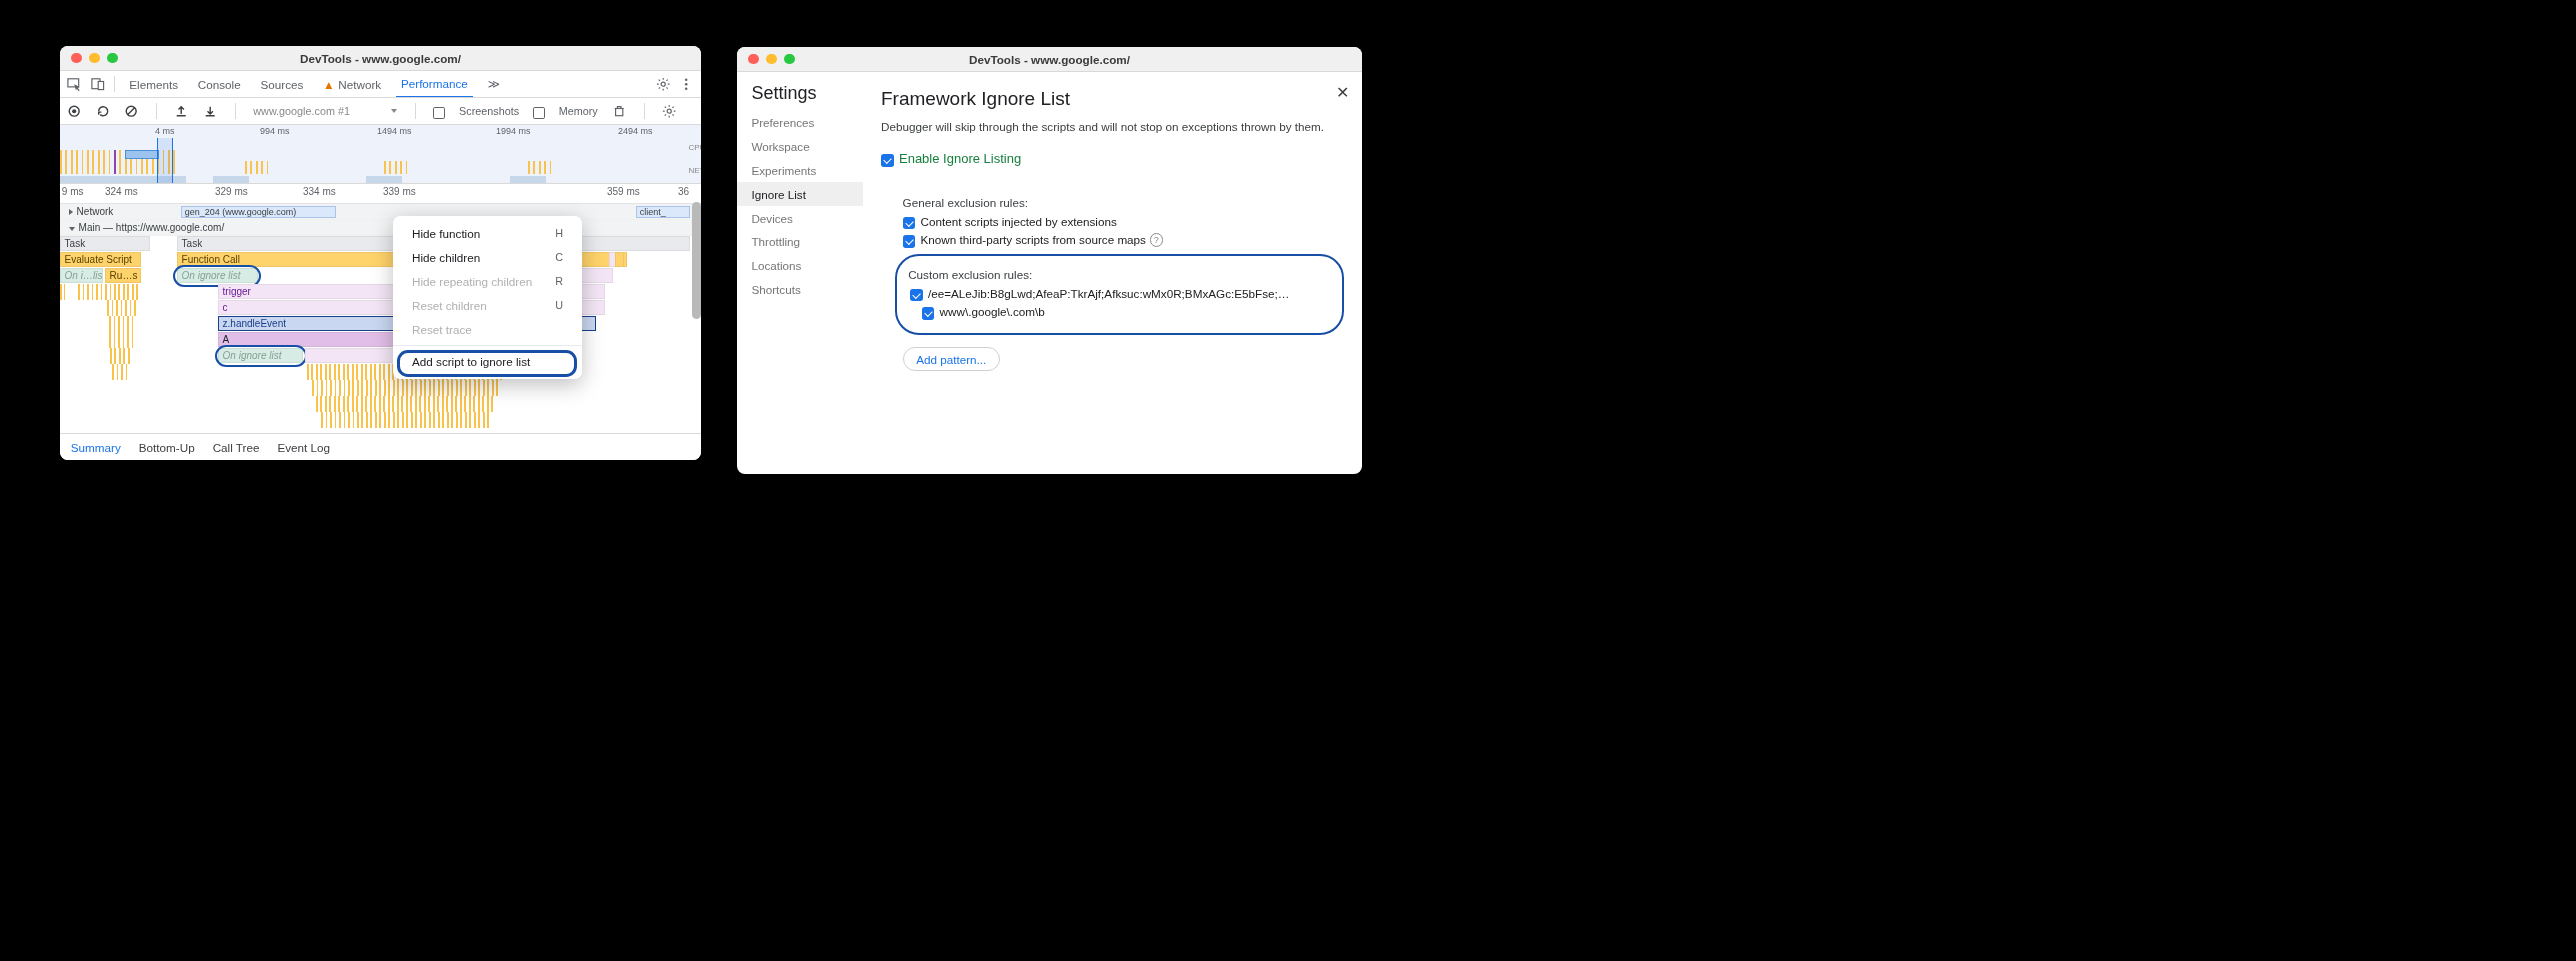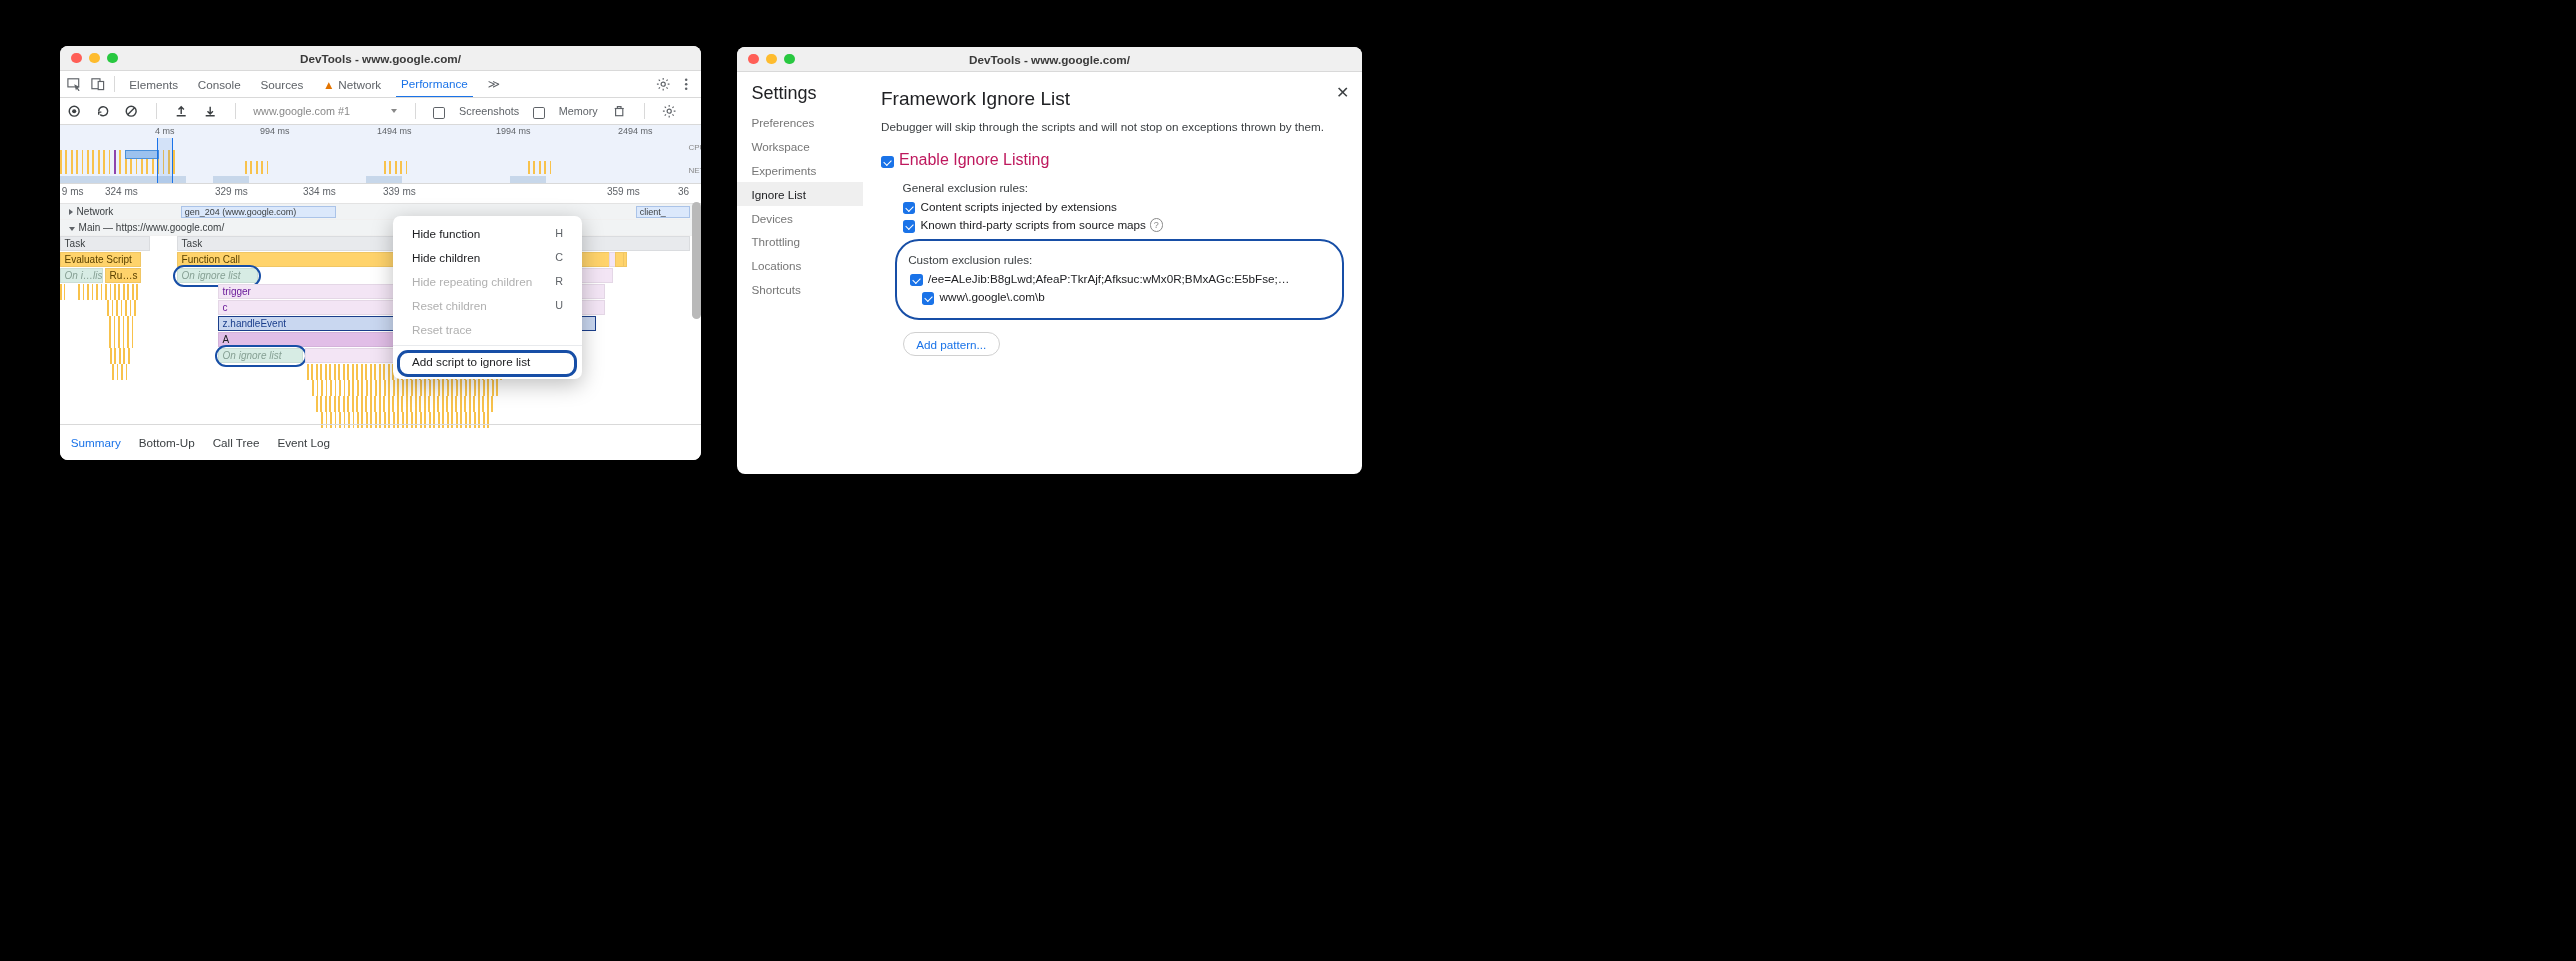--- a/index.html
+++ b/index.html
@@ -66,21 +66,21 @@
   .highlight-ring { border: 2.7px solid #174ea6; border-radius: 12.6px; position: absolute; pointer-events: none; }
 
   .context-menu { position: absolute; background: #fff; border-radius: 7.2px; box-shadow: 0 5.4px 21.6px rgba(0,0,0,0.25); padding: 5.4px 0; font-size: 11.7px; width: 189px; }
   .cm-item { height: 24px; display: flex; align-items: center; justify-content: space-between; padding: 0 19px; color: #202124; }
   .cm-item.disabled { color: #b0b0b0; }
   .cm-sep { height: 0.9px; background: #e8eaed; margin: 3.6px 0; }
   .cm-key { color: #5f6368; font-size: 10.8px; }
   .cm-hl { position: absolute; border: 3.6px solid #174ea6; border-radius: 10.8px; pointer-events: none; }
 
   
-  .bottombar { position: absolute; bottom: 0; left: 0; right: 0; height: 36px; border-top: 0.9px solid #d9d9d9; display: flex; align-items: center; gap: 18px; padding: 0 10.8px; font-size: 11.7px; color: #3c4043; }
+  .bottombar { position: absolute; bottom: 0; left: 0; right: 0; height: 27px; border-top: 0.9px solid #d9d9d9; display: flex; align-items: center; gap: 18px; padding: 0 10.8px; font-size: 11.7px; color: #3c4043; }
   .bottombar .btab.active { color: #1a73e8; font-weight: 500; }
 
   .scroll-thumb { position: absolute; right: 0; width: 9px; background: #b9b9b9; border-radius: 5.4px; }
 
   
   .settings-body { display: flex; height: calc(100% - 25px); }
   .settings-side { width: 126px; padding-top: 10.8px; }
   .settings-title { font-size: 18px; padding: 0 14.4px 7.2px; color: #202124; }
   .settings-nav .li { padding: 5.4px 14.4px; font-size: 11.7px; color: #767676; }
   .settings-nav .li.active { background: #efefef; color: #202124; }
@@ -367,23 +367,23 @@
         <div class="li">Locations</div>
         <div class="li">Shortcuts</div>
       </div>
     </div>
     <div class="settings-main">
       <div class="close-x">✕</div>
       <div class="s-h1">Framework Ignore List</div>
       <div class="s-desc">Debugger will skip through the scripts and will not stop on exceptions thrown by them.</div>
       <div class="s-line" style="margin-left:0">
           <span class="chk2"></span>
-          <span style="font-size:16px;color:#be185d">Enable Ignore Listing</span>
-        </div>
-      <div class="s-sub" style="margin-top:12px">General exclusion rules:</div>
+          <span style="font-size:13px;color:#15803d">Enable Ignore Listing</span>
+        </div>
+      <div class="s-sub" style="margin-top:30px">General exclusion rules:</div>
       <div class="s-line">
           <span class="chk2"></span>
           <span>Content scripts injected by extensions</span>
         </div>
       <div class="s-line">
           <span class="chk2"></span>
           <span>Known third-party scripts from source maps</span>
           <span class="help-icon">?</span>
         </div>
 

